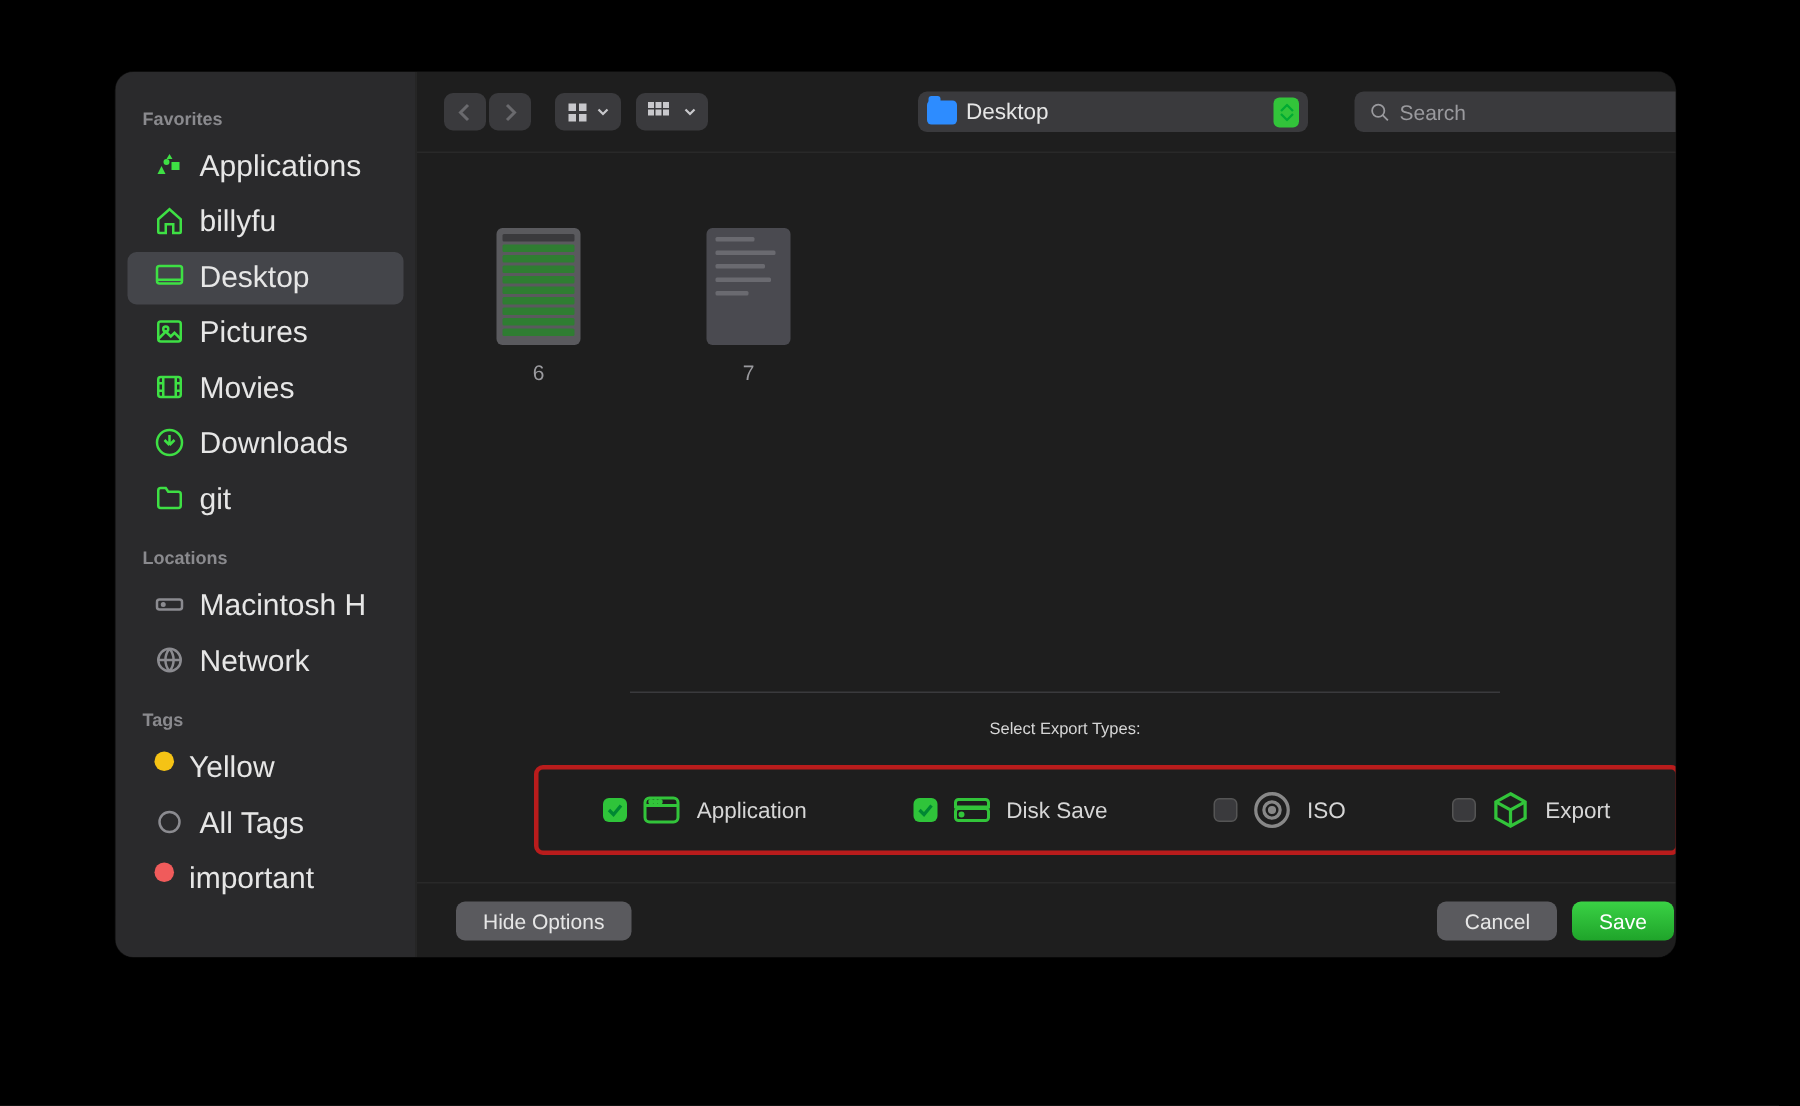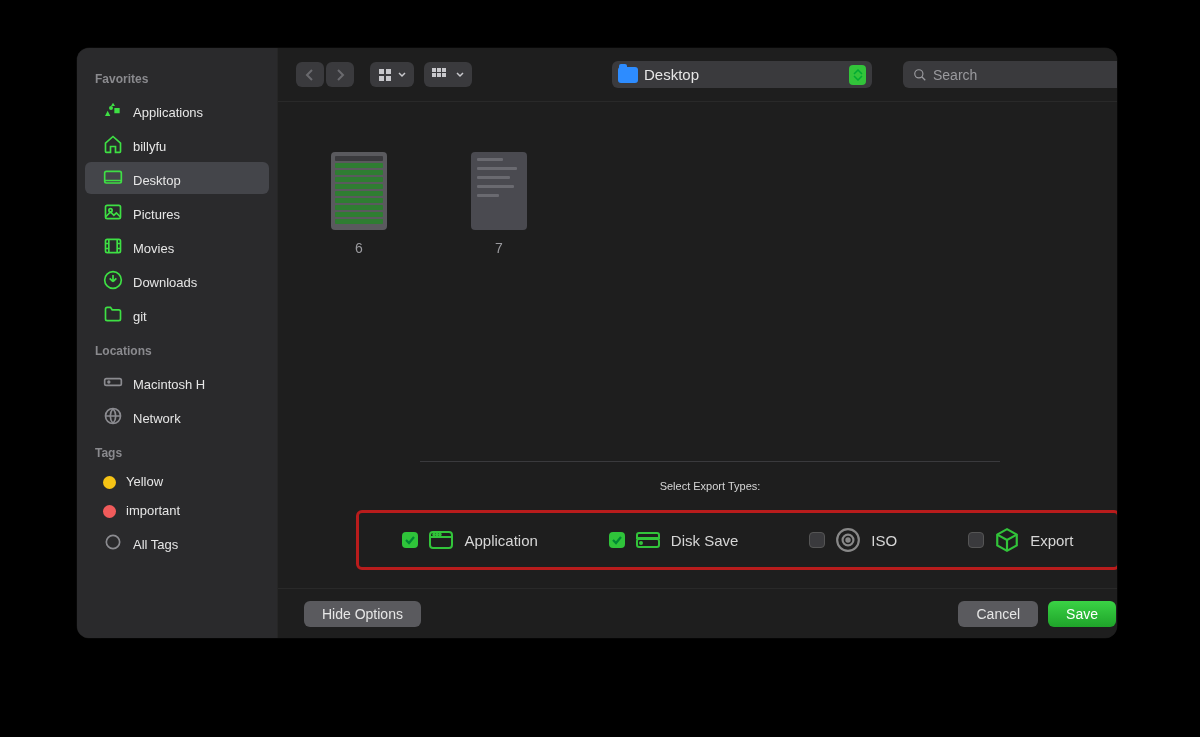--- a/index.html
+++ b/index.html
@@ -34,28 +34,28 @@
   }
   .section-header {
     color: #8a8a8e;
     font-size: 12px;
     font-weight: 600;
     padding: 12px 18px 6px 18px;
   }
   .section-header:first-child { padding-top: 10px; }
   .side-item {
     display: flex;
-    align-items: flex-end;
+    align-items: flex-start;
     gap: 10px;
     padding: 6px 12px 6px 18px;
     margin: 2px 8px;
     border-radius: 6px;
     cursor: default;
     color: #e6e6e6;
-    font-size: 13px;
+    font-size: 20px;
   }
   .side-item.selected { background: #44454a; }
   .side-icon {
     width: 20px; height: 20px;
     display: inline-flex; align-items: center; justify-content: center;
     color: #3ee044;
   }
   .side-icon.gray { color: #8b8b90; }
   .tag-dot { width: 13px; height: 13px; border-radius: 50%; display:inline-block;}
   .main {
@@ -306,30 +306,30 @@
       <span>Network</span>
     </div>
 
     <div class="section-header">Tags</div>
 
     <div class="side-item">
       <span class="tag-dot" style="background:#f5c315"></span>
       <span>Yellow</span>
     </div>
     <div class="side-item">
+      <span class="side-icon gray">
+        <svg viewBox="0 0 24 24" fill="none" stroke="currentColor" stroke-width="2">
+            <circle cx="12" cy="12" r="8"></circle>
+          </svg>
+      </span>
+      <span>All Tags</span>
+    </div>
+    <div class="side-item">
       <span class="tag-dot" style="background:#f05b5b"></span>
       <span>important</span>
-    </div>
-    <div class="side-item">
-      <span class="side-icon gray">
-        <svg viewBox="0 0 24 24" fill="none" stroke="currentColor" stroke-width="2">
-            <circle cx="12" cy="12" r="8"></circle>
-          </svg>
-      </span>
-      <span>All Tags</span>
     </div>
   </div>
 
   <div class="main">
 
     <div class="toolbar">
       <div class="nav-buttons">
         <div class="nav-btn">
           <svg width="10" height="12" viewBox="0 0 10 12">
               <path d="M7 1L2 6l5 5" fill="none" stroke="currentColor" stroke-width="2"></path>

